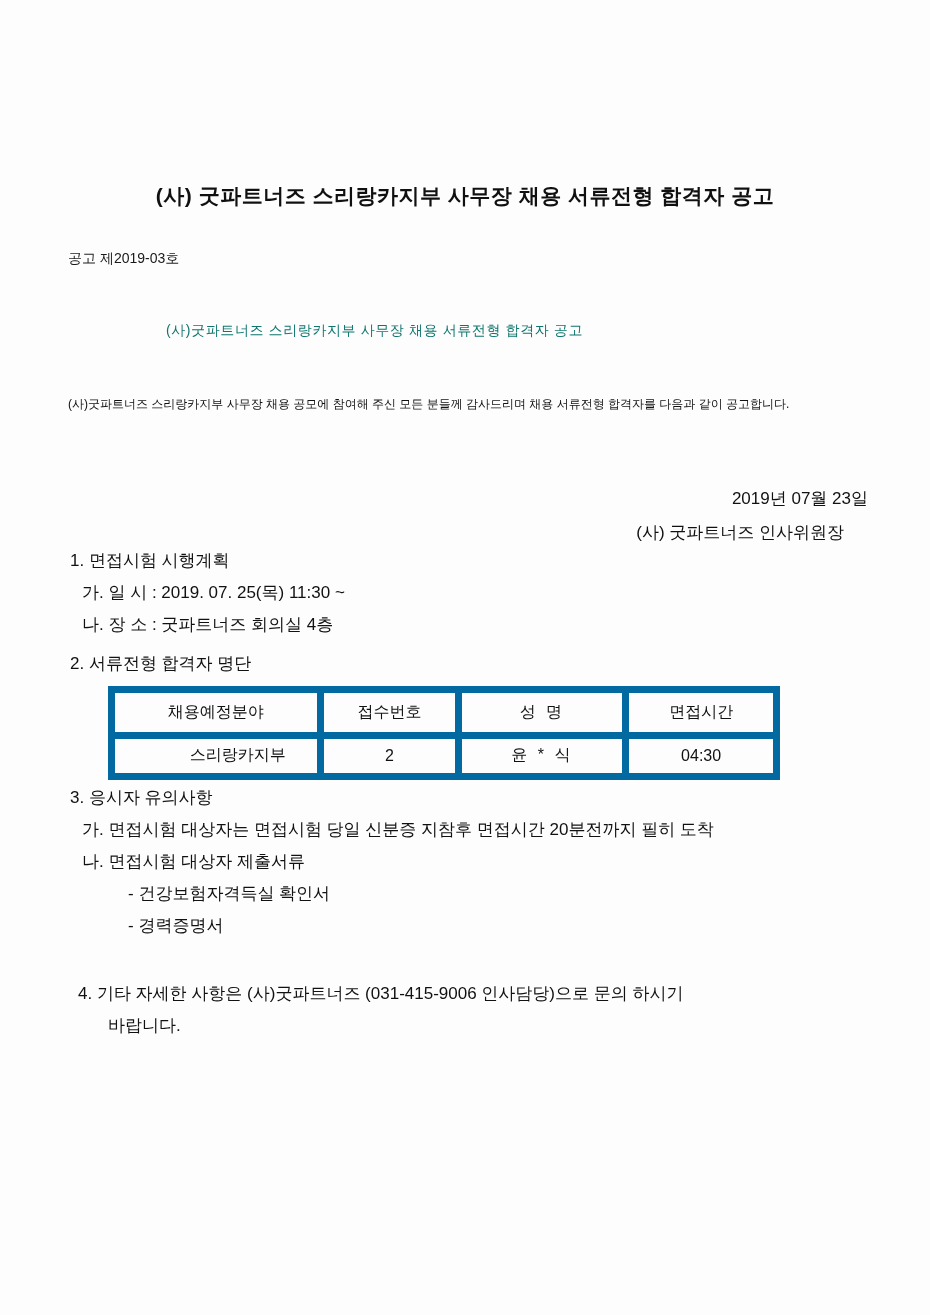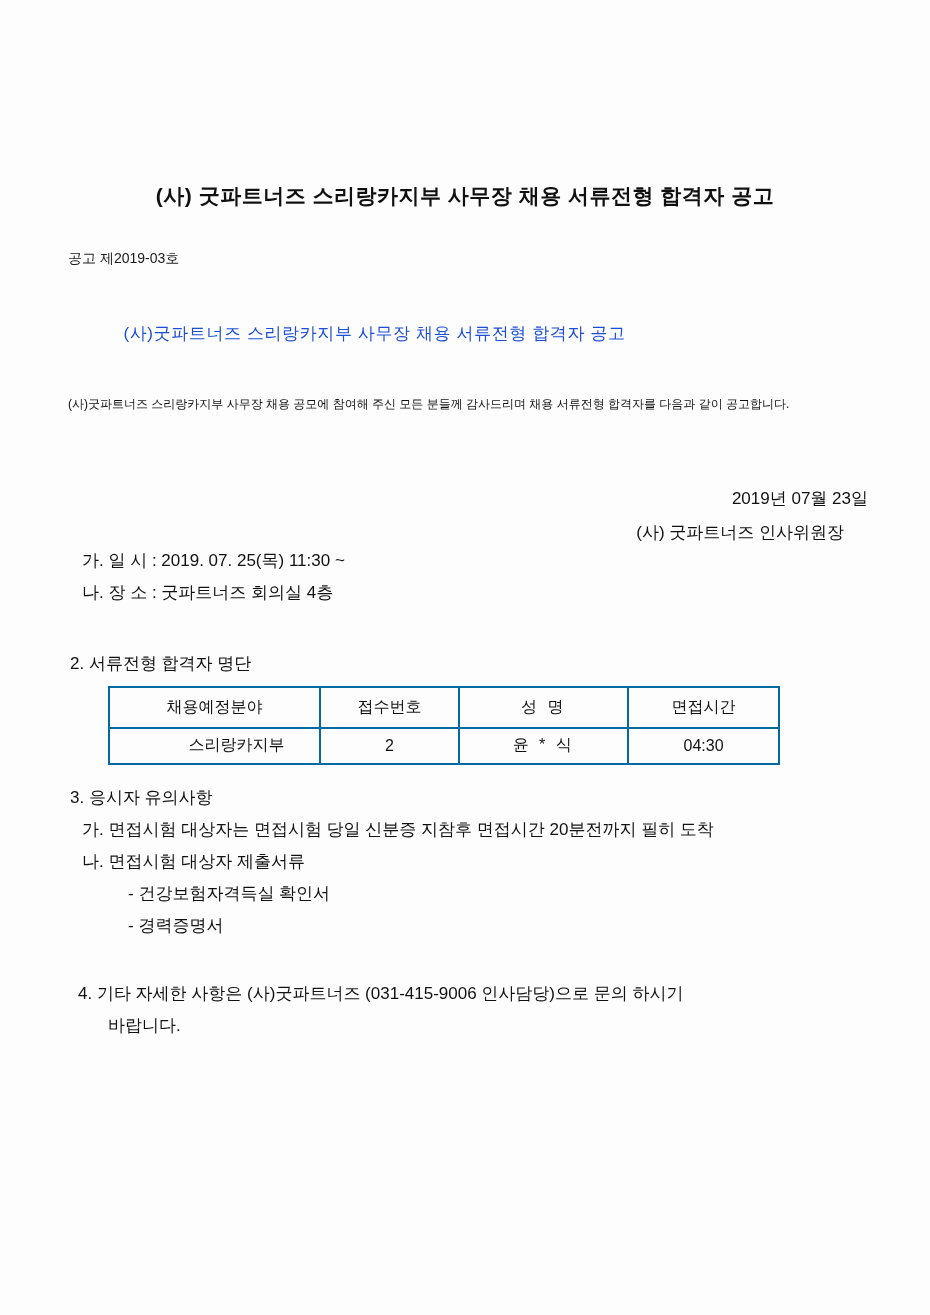--- a/index.html
+++ b/index.html
@@ -37,23 +37,23 @@
     left: 68px;
     font-size: 14px;
     color: #1a1a1a;
   }
   .subtitle {
     position: absolute;
     top: 322px;
     left: 0;
     width: 749px;
     text-align: center;
-    font-size: 17px;
+    font-size: 14px;
     letter-spacing: 0.6px;
-    color: #1d4ed8;
+    color: #0f766e;
   }
   .intro {
     position: absolute;
     top: 388px;
     left: 68px;
     width: 800px;
     font-size: 12px;
     line-height: 32px;
     color: #111;
   }
@@ -94,21 +94,21 @@
   table.roster {
     position: absolute;
     top: 686px;
     left: 108px;
     width: 672px;
     border-collapse: collapse;
     font-size: 16px;
   }
   table.roster th,
   table.roster td {
-    border: 2px solid #0369a1;
+    border: 7px solid #0369a1;
     text-align: center;
     padding: 6px 0 7px 0;
     font-weight: normal;
     color: #111;
   }
   table.roster th {
     height: 26px;
   }
   table.roster td.field {
     width: 180px;
@@ -134,20 +134,21 @@
   <div class="subtitle">(사)굿파트너즈 스리랑카지부 사무장 채용 서류전형 합격자 공고</div>
 
   <div class="intro">(사)굿파트너즈 스리랑카지부 사무장 채용 공모에 참여해 주신 모든 분들께 감사드리며 채용 서류전형 합격자를 다음과 같이 공고합니다.</div>
 
   <div class="date-block">
     <span>2019년 07월 23일</span>
     <span class="line2">(사) 굿파트너즈 인사위원장</span>
   </div>
 
   <div class="section s1">
+    <span class="lead">1. 면접시험 시행계획</span>
     <span class="sub">가. 일 시 : 2019. 07. 25(목) 11:30 ~</span>
     <span class="sub">나. 장 소 : 굿파트너즈 회의실 4층</span>
   </div>
 
   <div class="section s2-head">2. 서류전형 합격자 명단</div>
 
   <table class="roster">
     <thead>
       <tr>
         <th class="c1">채용예정분야</th>

